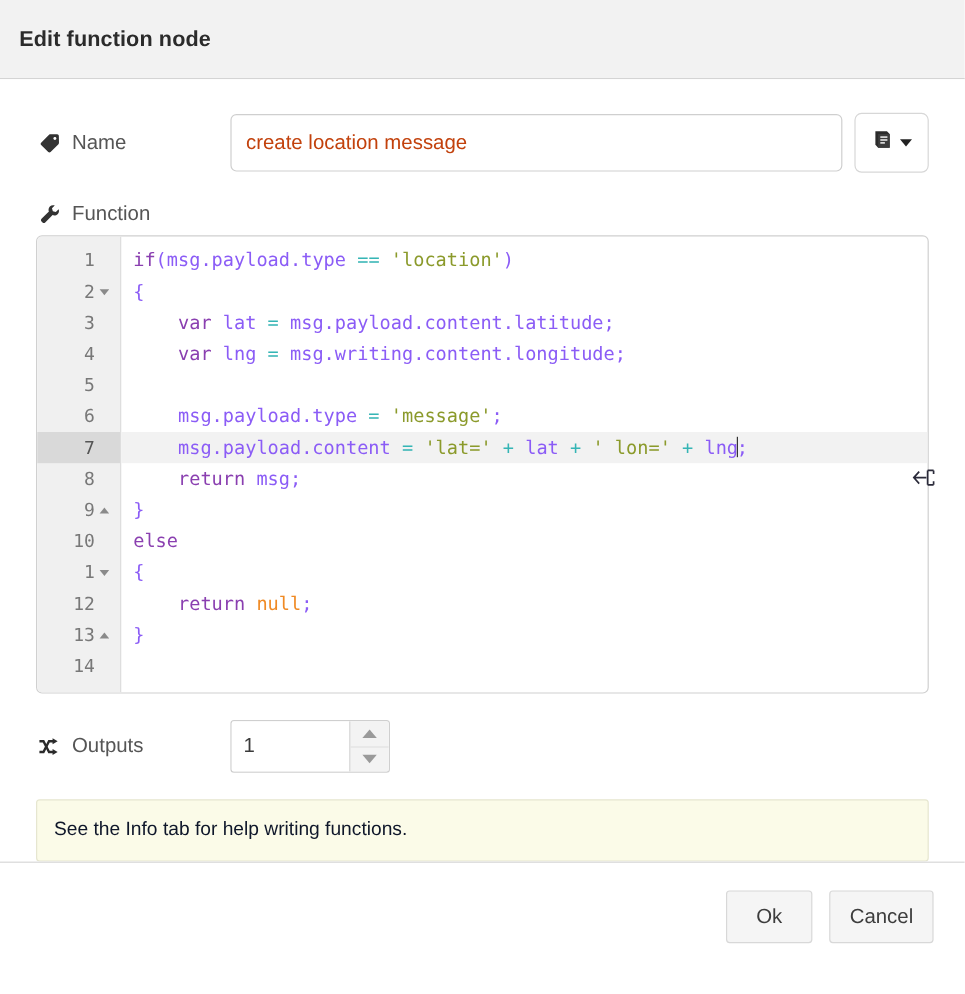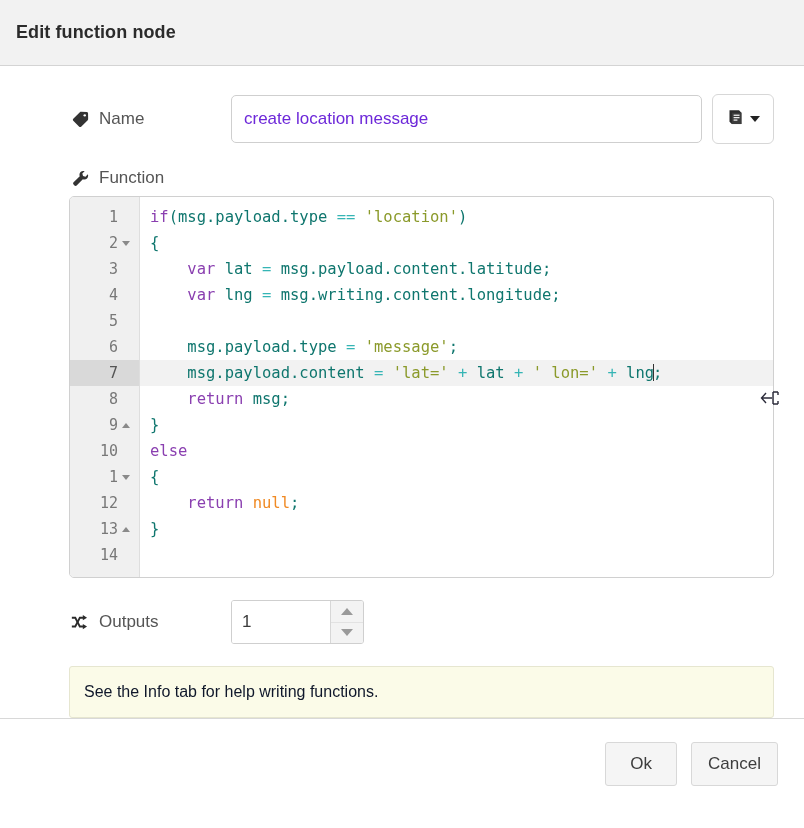--- a/index.html
+++ b/index.html
@@ -41,21 +41,20 @@
     color: #2b2b2b;
     letter-spacing: 0.1px;
   }
 
   
   .dialog-body {
     flex: 1 1 auto;
     padding: 28px 30px 0 30px;
     box-sizing: border-box;
     background: #ffffff;
-    margin-left: 39px;
   }
 
   .form-row {
     display: flex;
     align-items: center;
   }
   .form-label {
     display: flex;
     align-items: center;
     font-size: 17px;
@@ -77,21 +76,21 @@
   .form-label .lbl-text { white-space: nowrap; }
 
   .name-input {
     flex: 1 1 auto;
     height: 48px;
     border: 1px solid #cfcfcf;
     border-radius: 5px;
     background: #ffffff;
     font-family: "Liberation Sans", sans-serif;
     font-size: 17px;
-    color: #6d28d9;
+    color: #c2410c;
     padding: 0 12px;
     box-sizing: border-box;
     outline: none;
   }
   .name-input::placeholder { color: #b0b0b0; }
 
   .lib-button {
     width: 62px;
     height: 50px;
     margin-left: 10px;
@@ -190,21 +189,21 @@
     padding-left: 10px;
     color: #4d4d4d;
     box-sizing: border-box;
   }
   .code-line.active { background: #f2f2f2; }
 
   .tok-kw   { color: #8a3fb0; }
   .tok-str  { color: #8b9a2b; }
   .tok-op   { color: #35b5b5; }
   .tok-atom { color: #f08a24; }
-  .tok-plain{ color: #0f766e; }
+  .tok-plain{ color: #8b5cf6; }
   .caret {
     display: inline-block;
     width: 1px;
     height: 17px;
     background: #333333;
     vertical-align: -3px;
     margin: 0 -1px;
   }
 
   

